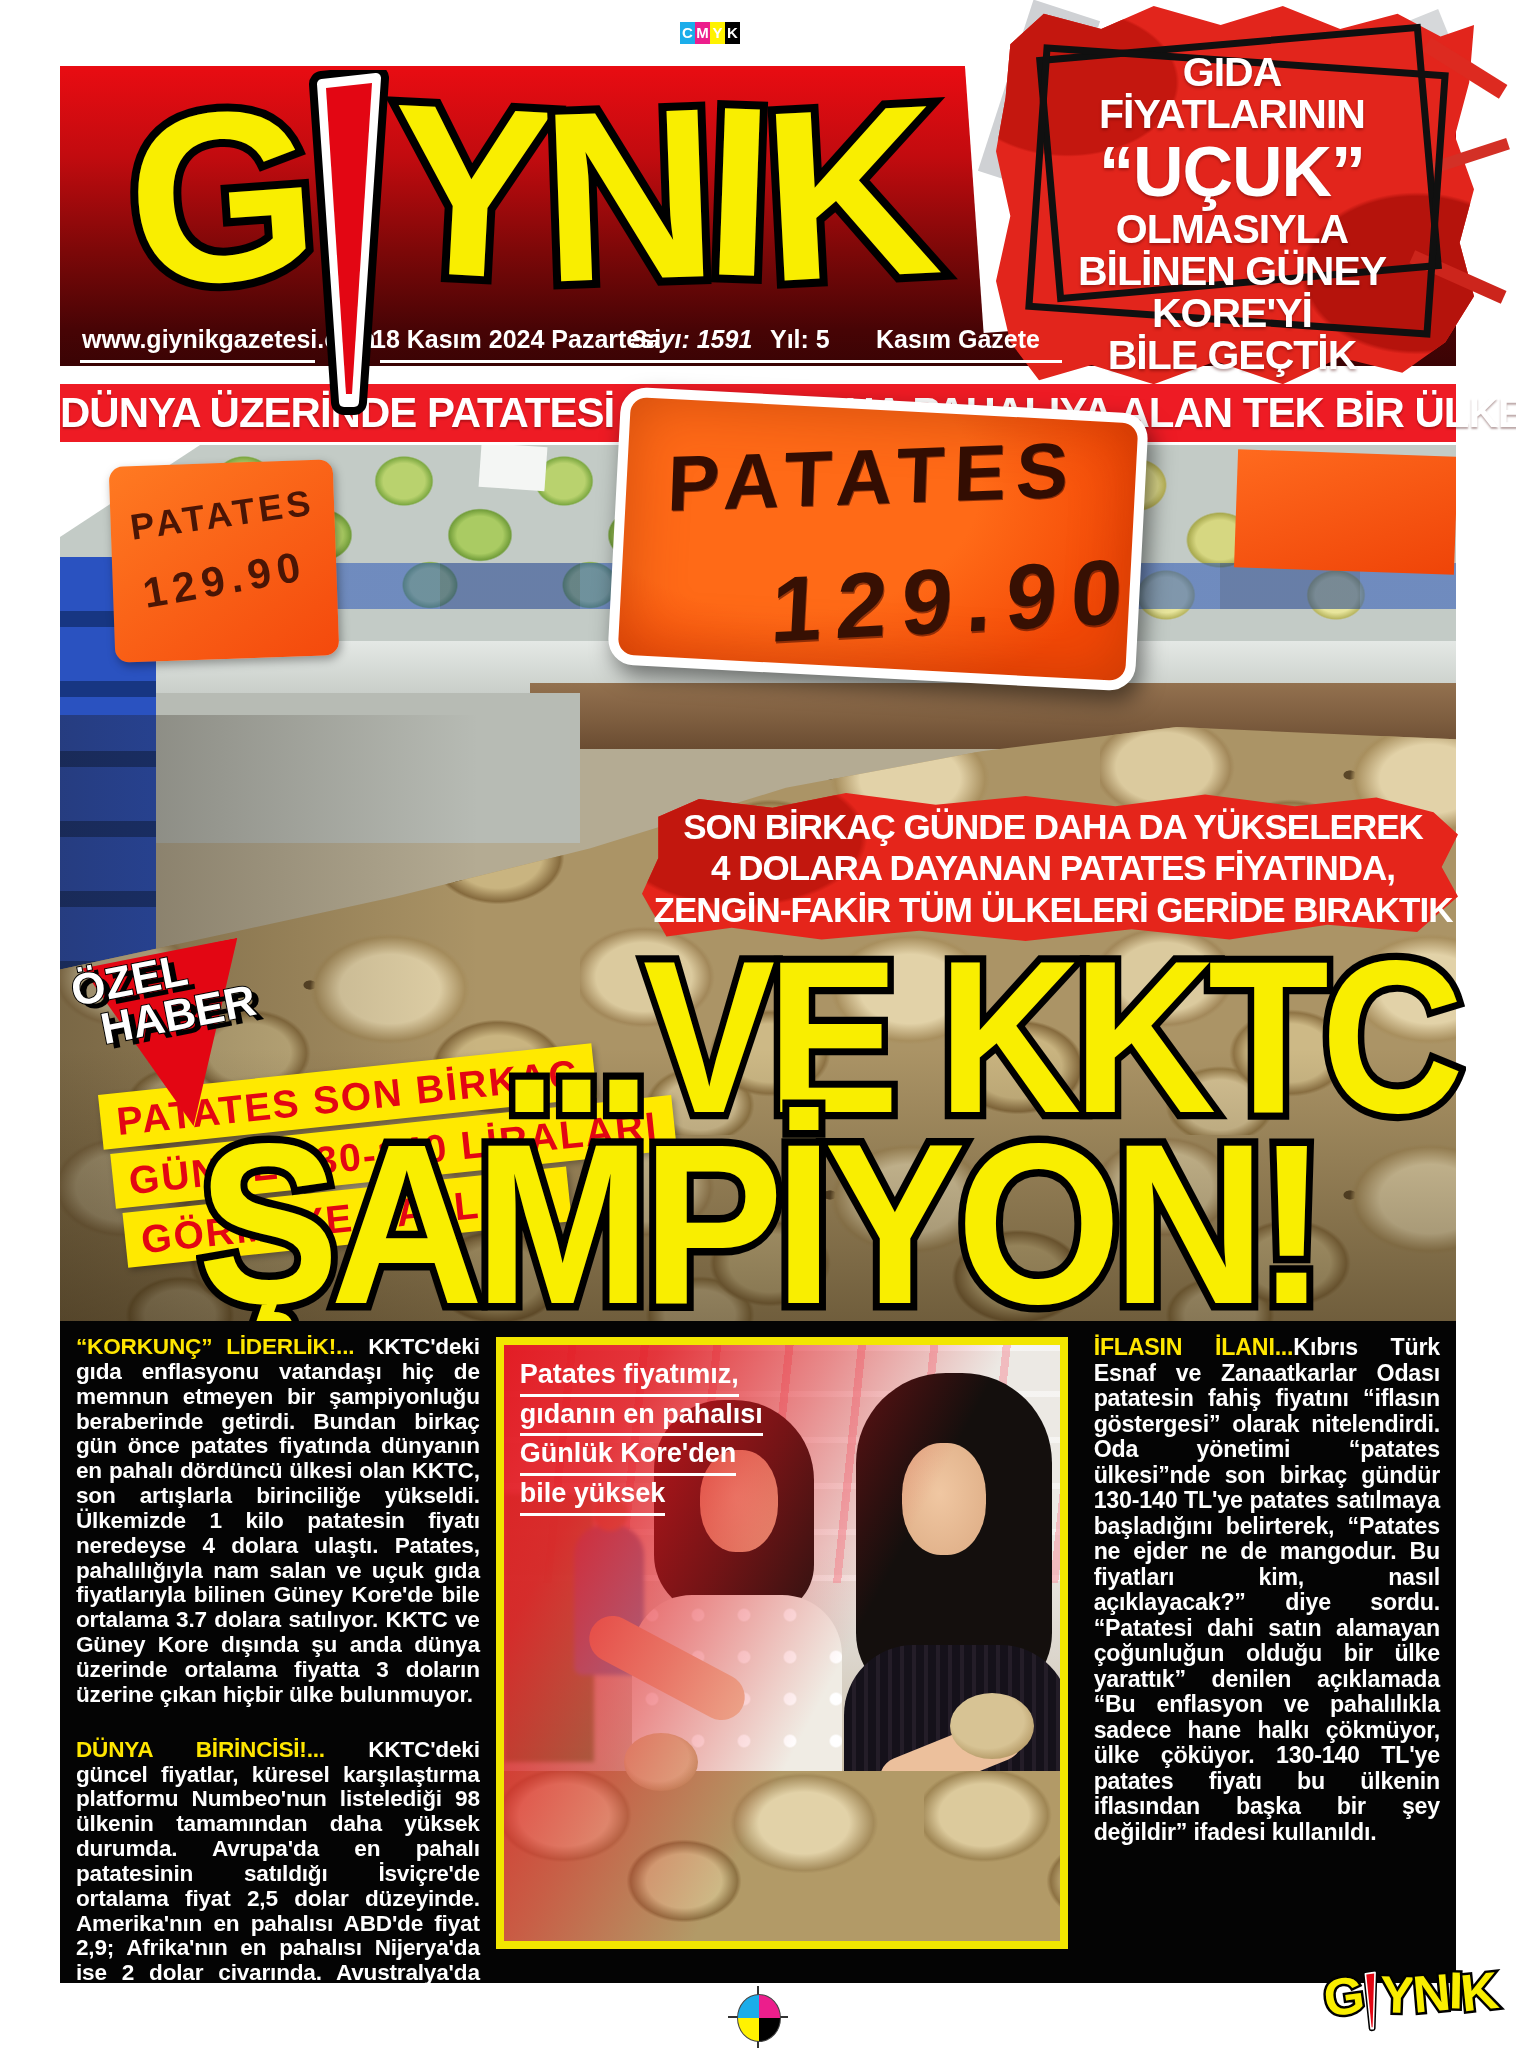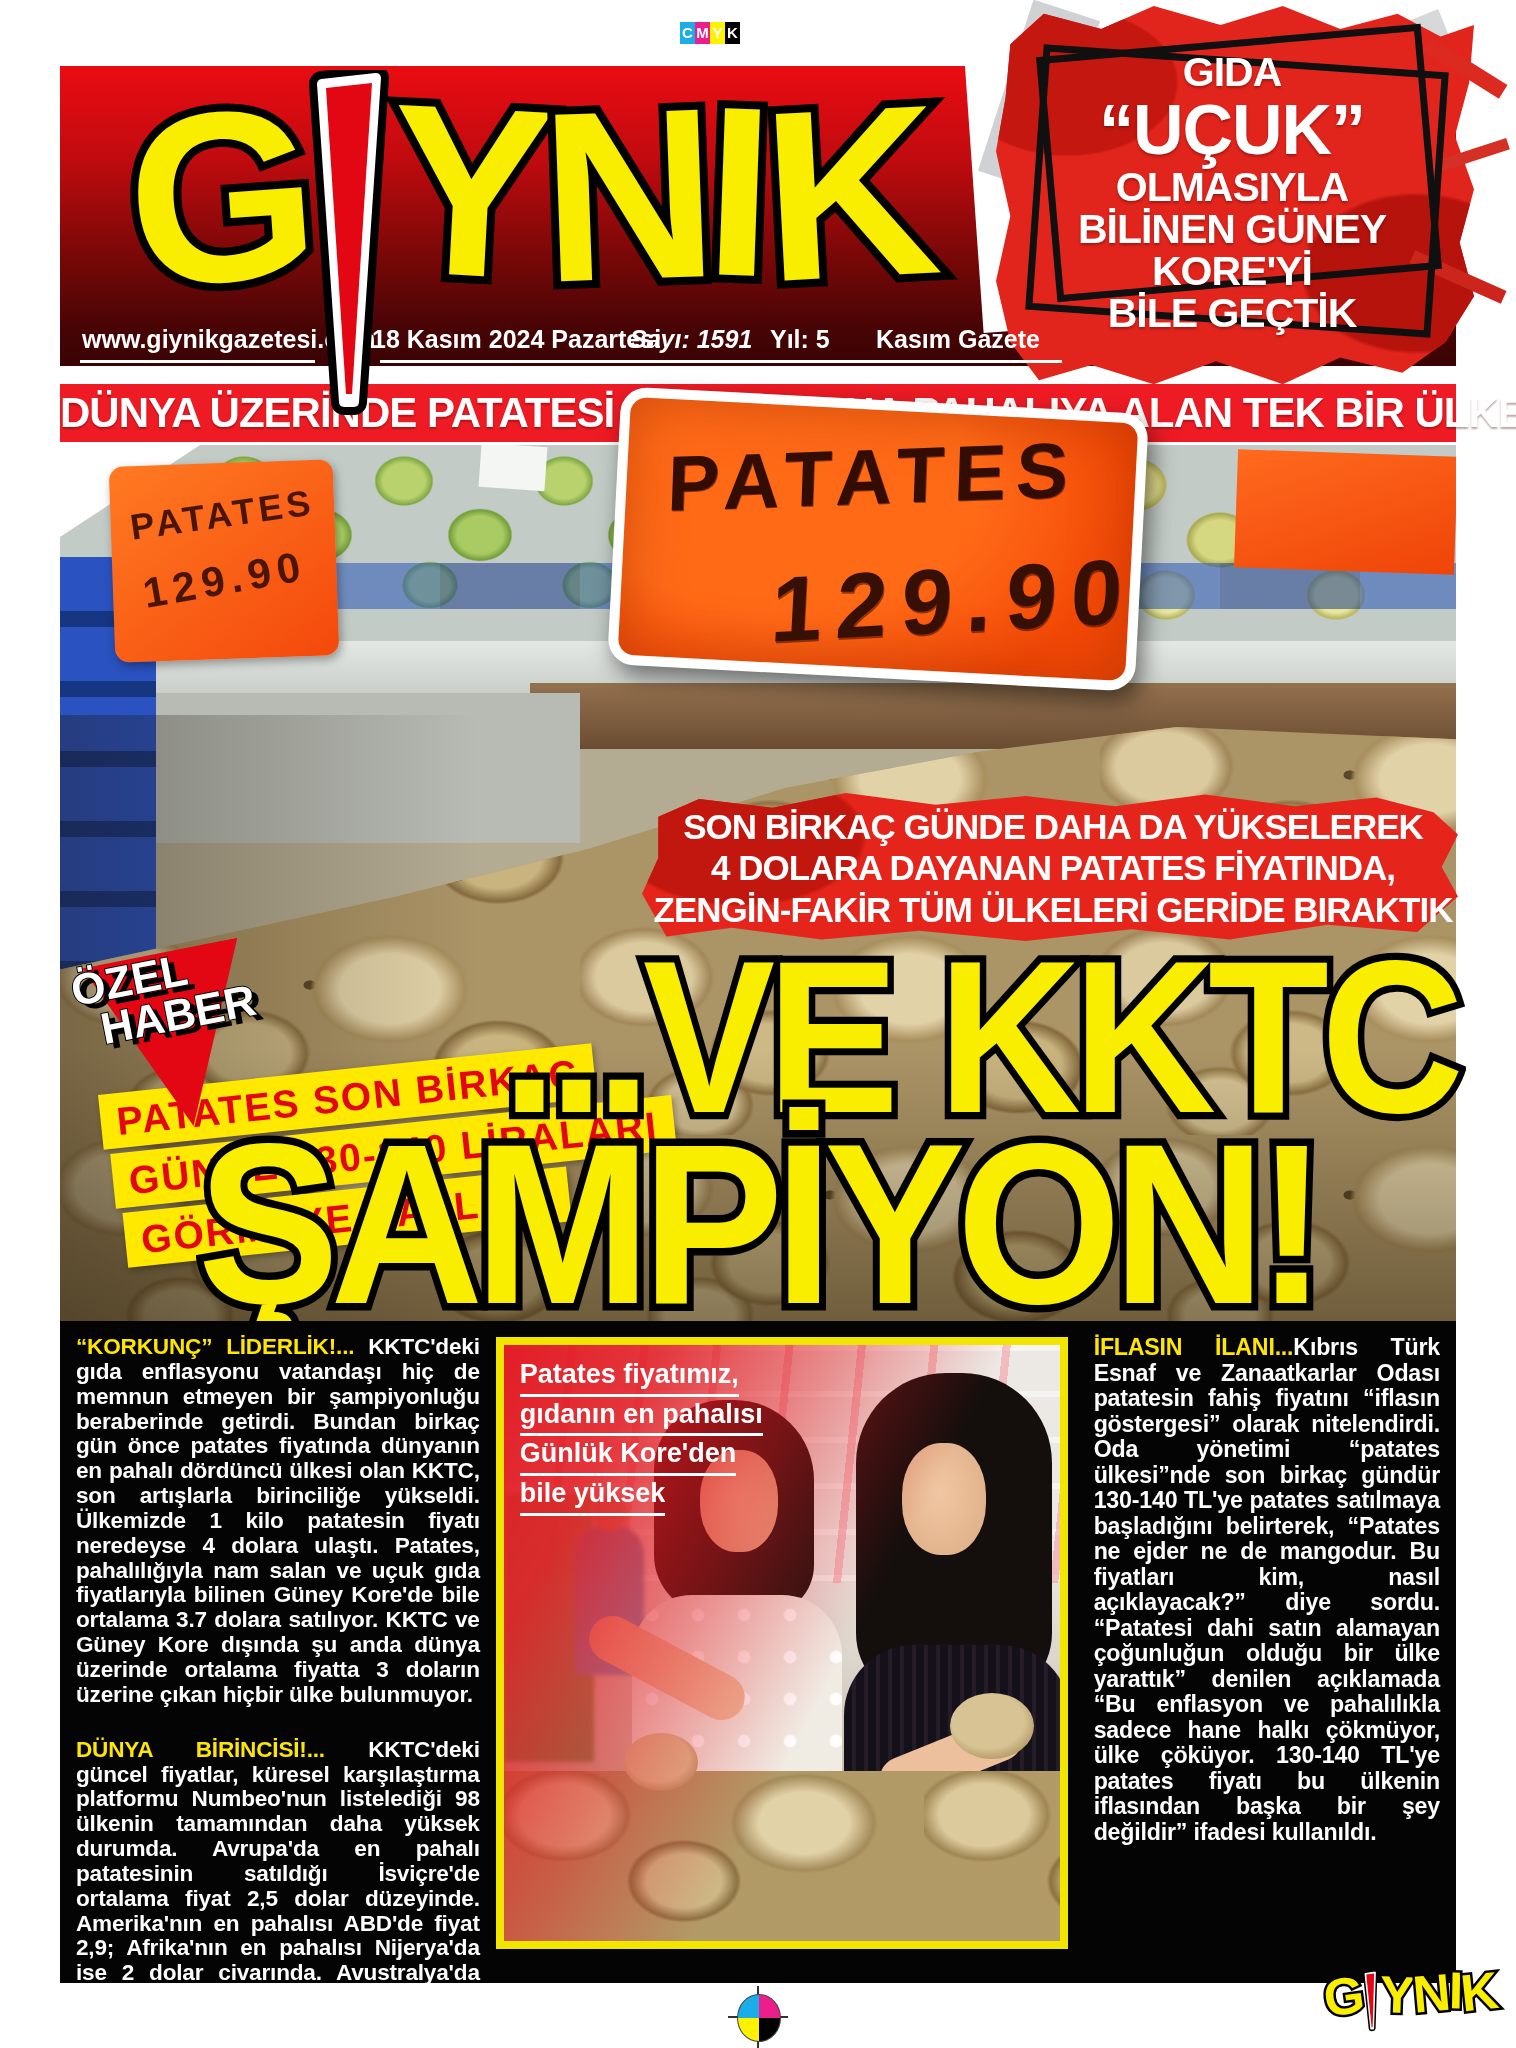--- a/index.html
+++ b/index.html
@@ -251,20 +251,21 @@
 <div class="abs splash-gray1"></div>
 <div class="abs splash-gray2"></div>
 <div class="abs splash-red"></div>
 <div class="abs streak1"></div>
 <div class="abs streak2"></div>
 <div class="abs streak3"></div>
 <div class="abs frame1"></div>
 <div class="abs frame2"></div>
 <div class="abs splash-text">
   <div>GIDA</div>
+  <div>FİYATLARININ</div>
   <div class="big">“UÇUK”</div>
   <div>OLMASIYLA</div>
   <div>BİLİNEN GÜNEY</div>
   <div>KORE'Yİ</div>
   <div>BİLE GEÇTİK</div>
 </div>
 
 <div class="abs logo-big">
   <span class="ltr">G</span>
   <div class="wedge">

